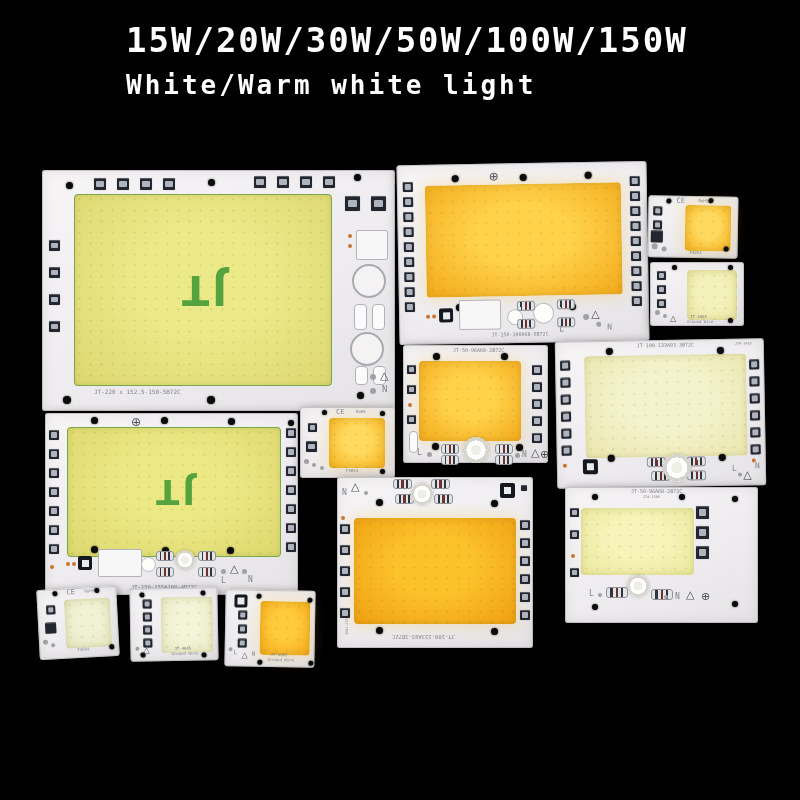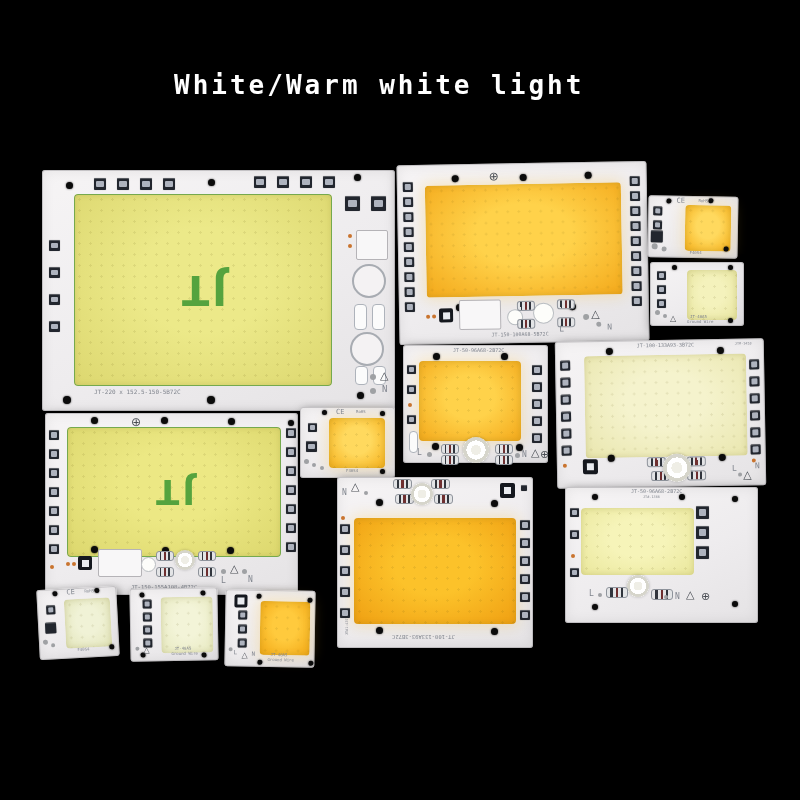--- a/index.html
+++ b/index.html
@@ -1,21 +1,21 @@
 <!DOCTYPE html>
 <html><head>
 <meta charset="utf-8">
 <style>
   html,body{margin:0;padding:0;background:#000;}
   .stage{position:relative;width:800px;height:800px;background:#000;overflow:hidden;
          font-family:"DejaVu Sans Mono",monospace;}
   .title1{position:absolute;left:126px;top:20px;font-size:34px;color:#ffffff;
           letter-spacing:2px;font-weight:bold;}
   .title2{position:absolute;left:126px;top:70px;font-size:26px;color:#ffffff;
-          letter-spacing:3px;font-weight:bold;margin-left:48px;}
+          letter-spacing:3px;font-weight:bold;}
   .board{position:absolute;border-radius:3px;
          background:linear-gradient(155deg,#f6f4f5 0%,#eeecee 55%,#e5e3e5 100%);
          box-shadow:inset 0 0 0 1px rgba(150,148,152,.45),inset 0 0 14px rgba(0,0,0,.08),
                     2px 3px 10px rgba(0,0,0,.55);}
   .light{position:absolute;border-radius:4px;}
   .jt{position:absolute;left:50%;top:50%;color:#55a33e;font-weight:bold;
       font-family:"DejaVu Sans",sans-serif;letter-spacing:3px;
       transform:translate(-50%,-50%) rotate(180deg);}
   .smd{position:absolute;background:#22262e;border-radius:1px;
        box-shadow:inset 0 1px 0 rgba(255,255,255,.25),0 0 1px rgba(0,0,0,.4);}
@@ -38,20 +38,21 @@
                   #e3e4e6 28%,#e3e4e6 44%,#6e2f30 44%,#6e2f30 57%,#e3e4e6 57%,#e3e4e6 70%,
                   #31353d 70%,#31353d 82%,#e3e4e6 82%);}
   .mark{position:absolute;color:#4a4e55;font-family:"DejaVu Sans",sans-serif;line-height:1;}
   .btxt{position:absolute;color:#80858e;white-space:nowrap;line-height:1;
         transform-origin:center;font-family:"DejaVu Sans Mono",monospace;}
 </style>
 </head>
 <body>
 
 <div class="stage">
+  <div class="title1">15W/20W/30W/50W/100W/150W</div>
   <div class="title2">White/Warm white light</div>
   <div>
       <div class="board" style="left: 42px; top: 170px; width: 353px; height: 241px; transform: rotate(0deg);">
         <div class="light" style="left: 32px; top: 24px; width: 258px; height: 192px; background-image: radial-gradient(rgba(90, 80, 10, 0.1) 1px, transparent 1.4px), radial-gradient(at 50% 45%, rgb(236, 233, 137) 0%, rgb(236, 233, 137) 35%, rgb(220, 215, 111) 100%); background-size: 11px 11px, 100% 100%; box-shadow: rgba(120, 110, 30, 0.25) 0px 0px 6px inset, rgb(118, 177, 84) 0px 0px 0px 1px inset;">
           <span class="jt" style="font-size: 40px;">JT</span>
         </div>
         <div class="smd" style="left: 52px; top: 8px; width: 12px; height: 12px;">
           <i class=""></i>
         </div>
         <div class="smd" style="left: 75px; top: 8px; width: 12px; height: 12px;">

